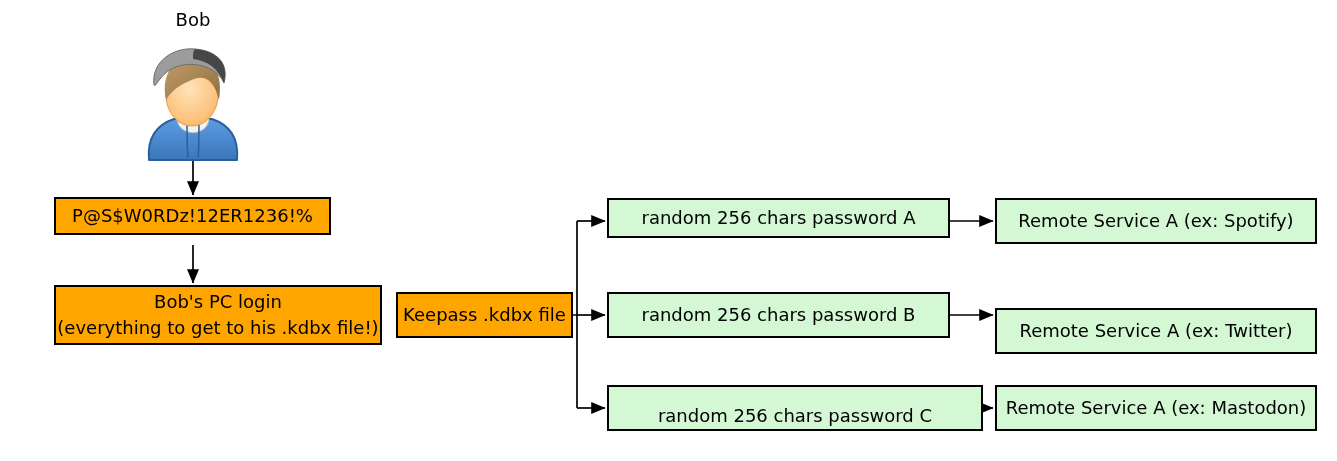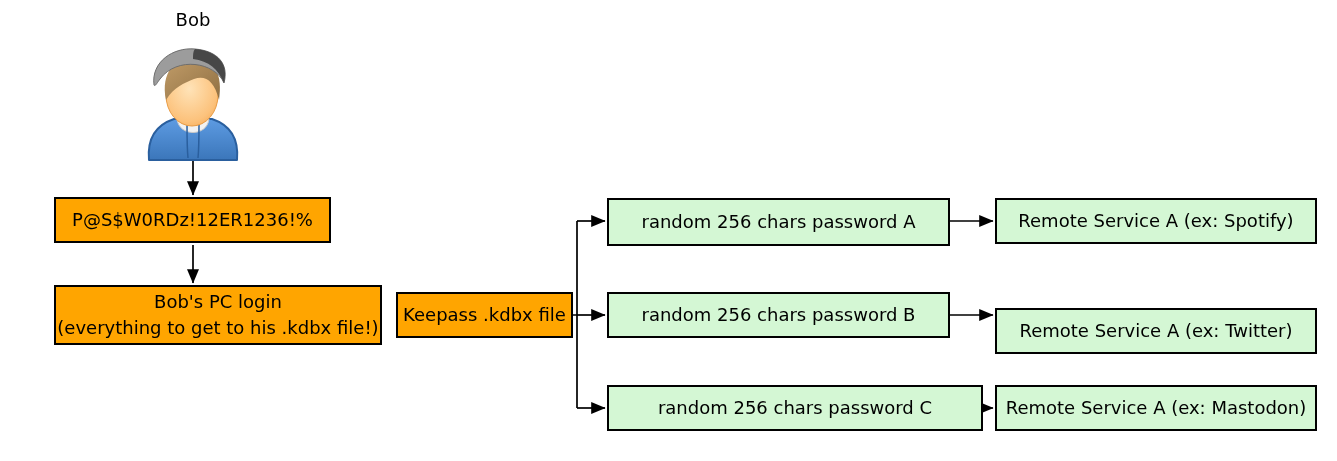--- a/index.html
+++ b/index.html
@@ -86,42 +86,42 @@
 
     <ellipse cx="49" cy="53" rx="26" ry="31" fill="url(#gFace)" stroke="#e89b44"></ellipse>
 
     <path d="M23,58 C17,28 35,14 53,16 C72,18 80,33 76,58 C71,38 62,33 51,37 C41,41 31,45 23,58 Z" fill="url(#gHair)"></path>
 
     <path d="M11,43 C8,20 30,5 52,7 C75,9 86,22 81,41 C72,20 34,14 17,37 C14,41 12,45 11,43 Z" fill="#9c9c9c" stroke="#6e6e6e" stroke-width="1"></path>
 
     <path d="M52,7 C75,9 86,22 81,41 C75,27 66,19 50,17 C50,13 50,9 52,7 Z" fill="#474747"></path>
   </svg>
 
-  <div class="node orange" style="left:54px;top:197px;width:277px;height:46px;">
+  <div class="node orange" style="left:54px;top:197px;width:277px;height:38px;">
     <span>P@S$W0RDz!12ER1236!%</span>
   </div>
 
   <div class="node orange" style="left:30px;top:285px;width:328px;height:60px;margin-left:24px;">
     <span>Bob's PC login</span>
     <span>(everything to get to his .kdbx file!)</span>
   </div>
 
   <div class="node orange" style="left:383px;top:292px;width:177px;height:46px;margin-left:13px;">
     <span>Keepass .kdbx file</span>
   </div>
 
-  <div class="node green" style="left:607px;top:198px;width:343px;height:48px;">
+  <div class="node green" style="left:607px;top:198px;width:343px;height:40px;">
     <span>random 256 chars password A</span>
   </div>
 
   <div class="node green" style="left:607px;top:292px;width:343px;height:46px;">
     <span>random 256 chars password B</span>
   </div>
 
-  <div class="node green" style="left:607px;top:385px;width:376px;height:46px;">
+  <div class="node green" style="left:607px;top:385px;width:376px;height:46px;justify-content:flex-end;">
     <span>random 256 chars password C</span>
   </div>
 
   <div class="node green" style="left:995px;top:198px;width:322px;height:46px;">
     <span>Remote Service A (ex: Spotify)</span>
   </div>
 
   <div class="node green" style="left:995px;top:308px;width:322px;height:46px;">
     <span>Remote Service A (ex: Twitter)</span>
   </div>

